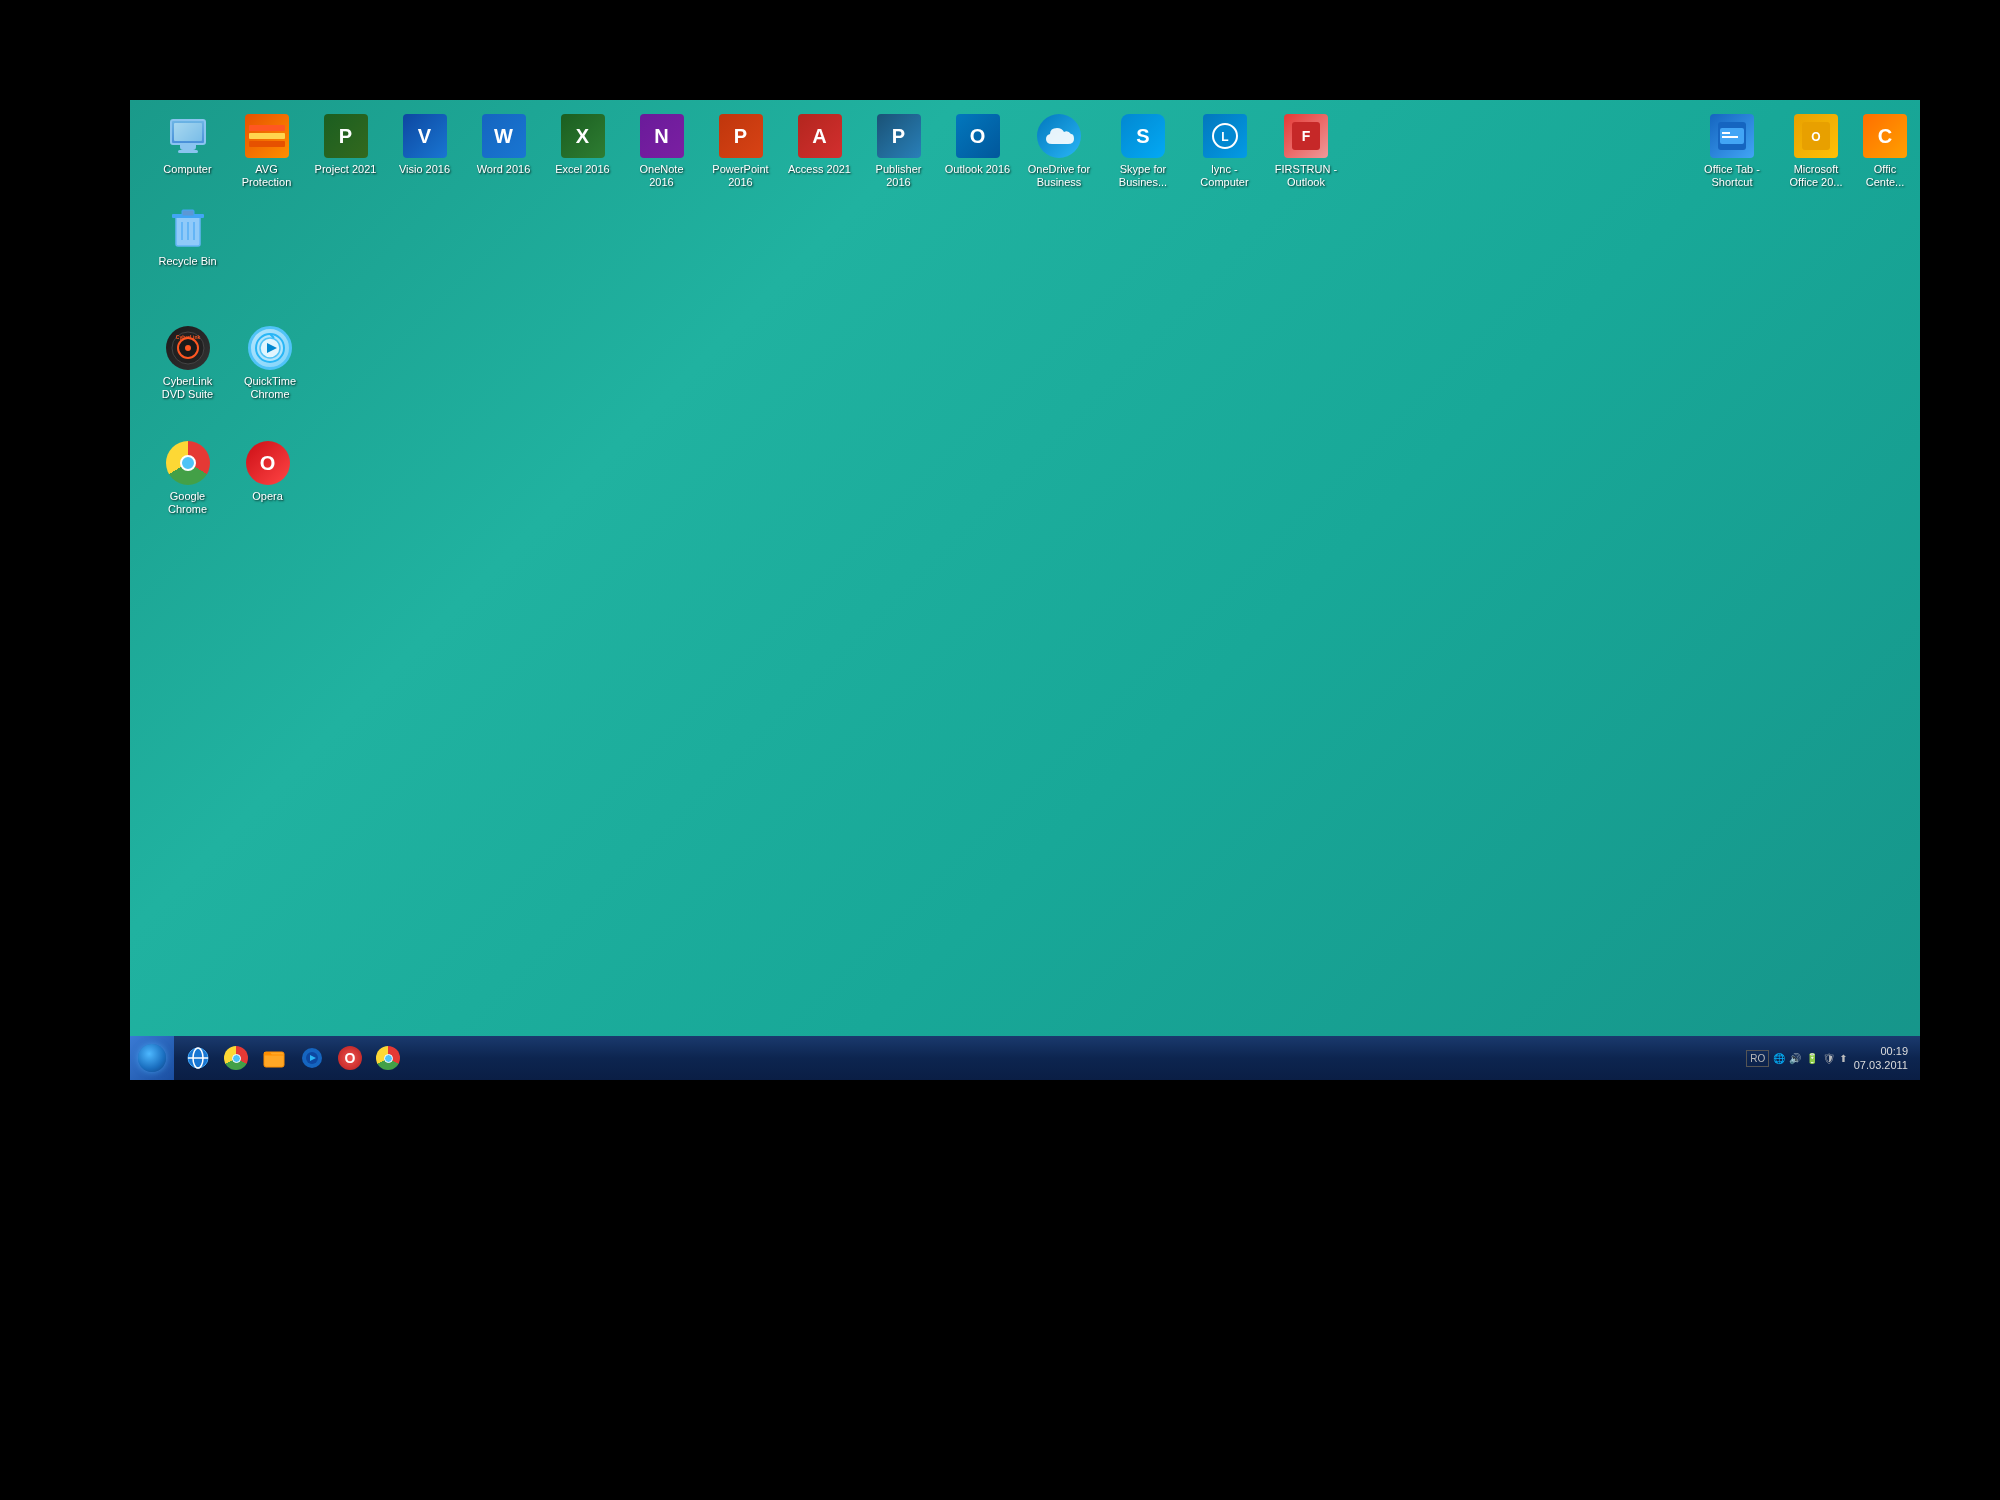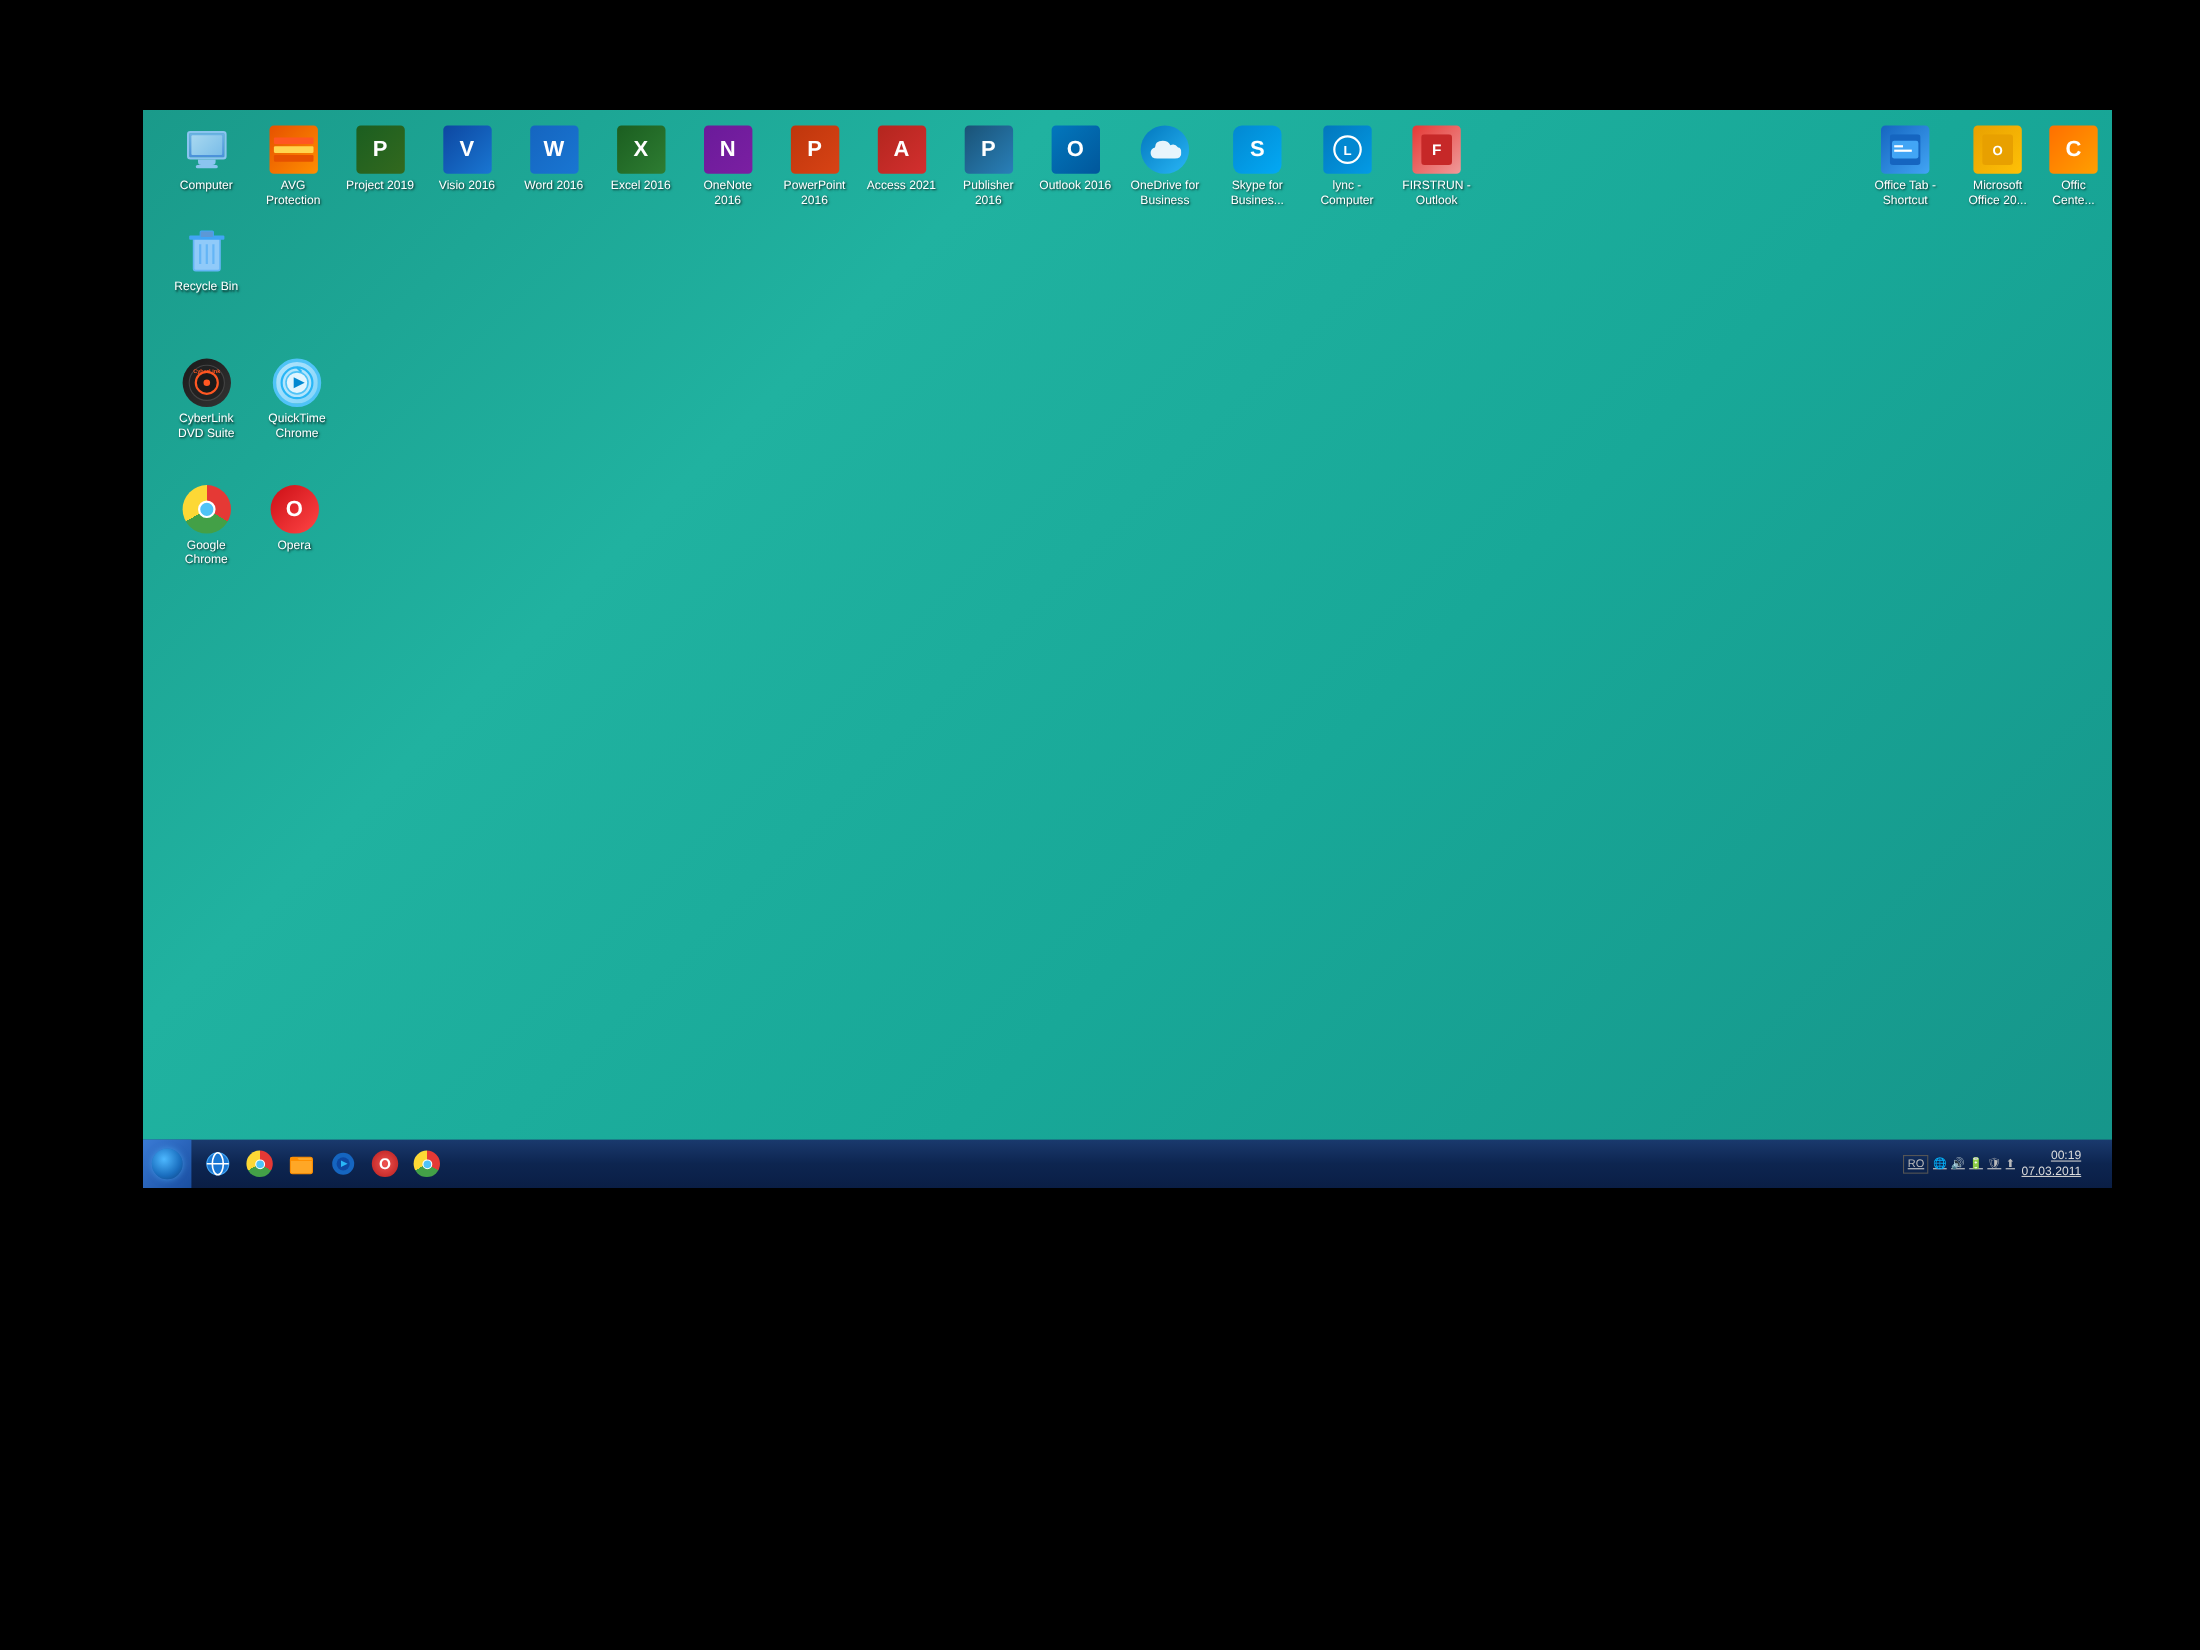--- a/index.html
+++ b/index.html
@@ -70,24 +70,23 @@
       border-radius: 4px;
       cursor: pointer;
       font-size: 18px;
     }
 
     .taskbar-right {
       margin-left: auto;
       display: flex;
       align-items: center;
       gap: 6px;
-      padding-right: 28px;
+      padding-right: 12px;
       color: #ccc;
       font-size: 11px;
-      text-decoration: underline;
     }
 
     .system-tray {
       display: flex;
       align-items: center;
       gap: 4px;
       font-size: 10px;
       color: #bbb;
     }
 
@@ -378,21 +377,21 @@
             </div>
           </div>
         </div>
         <span class="icon-label">AVG Protection</span>
       </div>
 
       <div class="icon" style="position:relative; width:75px;">
         <div class="icon-img">
           <div class="office-icon project-icon">P</div>
         </div>
-        <span class="icon-label">Project 2019</span>
+        <span class="icon-label">Project 2021</span>
       </div>
 
       <div class="icon" style="position:relative; width:75px;">
         <div class="icon-img">
           <div class="office-icon visio-icon" style="background:linear-gradient(135deg,#0d47a1,#1976d2);">V</div>
         </div>
         <span class="icon-label">Visio 2016</span>
       </div>
 
       <div class="icon" style="position:relative; width:75px;">

